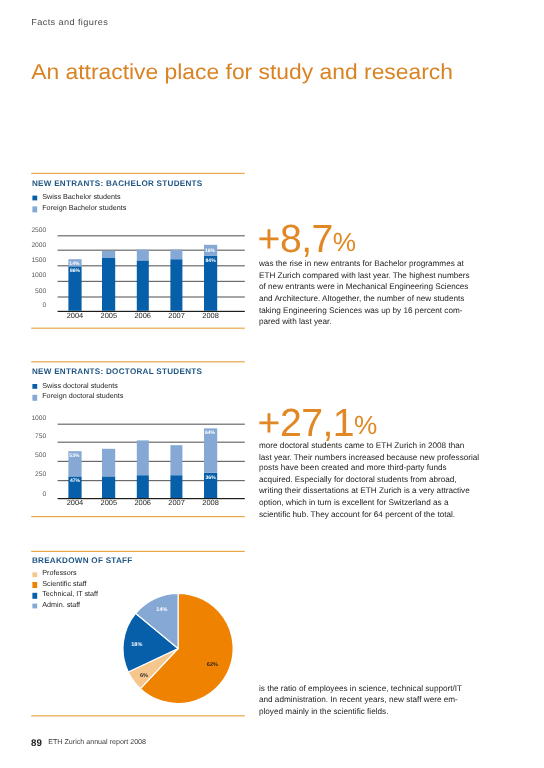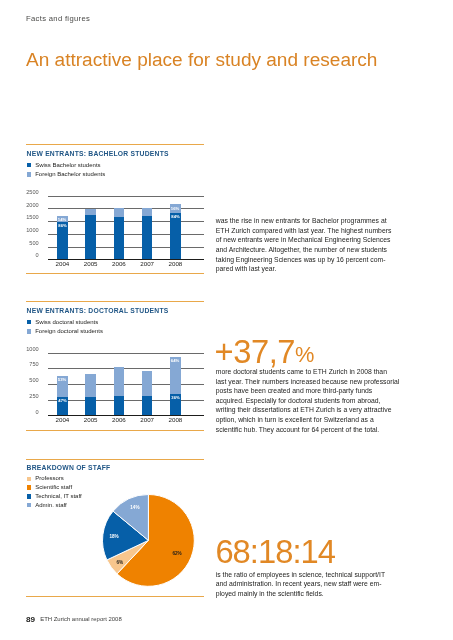--- a/index.html
+++ b/index.html
@@ -84,20 +84,23 @@
       <div class="bar" style="left: 141.95px; top: 215.798px; width: 10.5px; height: 43.5024px; background: rgb(6, 95, 168);"></div>
       <div class="bar" style="left: 141.95px; top: 208.395px; width: 10.5px; height: 7.40304px; background: rgb(133, 168, 212);"></div>
       <div class="cat-lbl" style="left: 136.2px; top: 260.6px; width: 22px;">2007</div>
       <div class="bar" style="left: 170.2px; top: 213.101px; width: 10.5px; height: 46.199px; background: rgb(6, 95, 168);"></div>
       <div class="bar" style="left: 170.2px; top: 204.451px; width: 10.5px; height: 8.6496px; background: rgb(133, 168, 212);"></div>
       <div class="cat-lbl" style="left: 164.45px; top: 260.6px; width: 22px;">2008</div>
       <div class="bar-pct" style="left: 170.8px; top: 206.651px;">16%</div>
       <div class="bar-pct" style="left: 171.3px; top: 215.001px;">84%</div>
     </div>
 
+  <div class="bignum" style="left:214.6px;top:182.6px;">
+    <span>+8,7</span><span class="pct">%</span>
+  </div>
   <div class="body-txt" id="txt1" style="left:215.8px;top:216.3px;width:182px;">
       <div>was the rise in new entrants for Bachelor programmes at</div>
       <div>ETH Zurich compared with last year. The highest numbers</div>
       <div>of new entrants were in Mechanical Engineering Sciences</div>
       <div>and Architecture. Altogether, the number of new students</div>
       <div>taking Engineering Sciences was up by 16 percent com-</div>
       <div>pared with last year.</div>
     </div>
 
   <div class="rule" style="left:25.5px;top:272.8px;width:178.8px;"></div>
@@ -142,21 +145,21 @@
       <div class="bar" style="left: 141.95px; top: 371.44px; width: 10.5px; height: 25.0572px; background: rgb(133, 168, 212);"></div>
       <div class="cat-lbl" style="left: 136.2px; top: 416.7px; width: 22px;">2007</div>
       <div class="bar" style="left: 170.2px; top: 394.425px; width: 10.5px; height: 20.9752px; background: rgb(6, 95, 168);"></div>
       <div class="bar" style="left: 170.2px; top: 356.745px; width: 10.5px; height: 37.68px; background: rgb(133, 168, 212);"></div>
       <div class="cat-lbl" style="left: 164.45px; top: 416.7px; width: 22px;">2008</div>
       <div class="bar-pct" style="left: 170.8px; top: 358.945px;">64%</div>
       <div class="bar-pct" style="left: 171.3px; top: 396.325px;">36%</div>
     </div>
 
   <div class="bignum" style="left:214.6px;top:336.4px;">
-    <span>+37,7</span><span class="pct">%</span>
+    <span>+27,1</span><span class="pct">%</span>
   </div>
   <div class="body-txt" id="txt2" style="left:215.8px;top:367.2px;width:182px;">
       <div>more doctoral students came to ETH Zurich in 2008 than</div>
       <div>last year. Their numbers increased because new professorial</div>
       <div>posts have been created and more third-party funds</div>
       <div>acquired. Especially for doctoral students from abroad,</div>
       <div>writing their dissertations at ETH Zurich is a very attractive</div>
       <div>option, which in turn is excellent for Switzerland as a</div>
       <div>scientific hub. They account for 64 percent of the total.</div>
     </div>
@@ -191,23 +194,20 @@
         <path d="M 46.4 46.4 L 14.979287837873201 79.8596599986428 A 45.9 45.9 0 0 1 4.86843829180971 65.94326948283684 Z" fill="#f7c68d" stroke="#ffffff" stroke-width="1"></path>
         <path d="M 46.4 46.4 L 4.86843829180971 65.94326948283684 A 45.9 45.9 0 0 1 11.03344215659125 17.142238870535177 Z" fill="#065fa8" stroke="#ffffff" stroke-width="1"></path>
         <path d="M 46.4 46.4 L 11.03344215659125 17.142238870535177 A 45.9 45.9 0 0 1 46.39999999999999 0.5 Z" fill="#85a8d4" stroke="#ffffff" stroke-width="1"></path>
       </svg>
       <div class="pie-pct" style="left: 169px; top: 552.3px; width: 16px; text-align: center; color: rgb(29, 29, 27);">62%</div>
       <div class="pie-pct" style="left: 111.9px; top: 560.7px; width: 16px; text-align: center; color: rgb(29, 29, 27);">6%</div>
       <div class="pie-pct" style="left: 106px; top: 535px; width: 16px; text-align: center; color: rgb(255, 255, 255);">18%</div>
       <div class="pie-pct" style="left: 126.9px; top: 506.4px; width: 16px; text-align: center; color: rgb(255, 255, 255);">14%</div>
     </div>
 
-  <div class="bignum" style="left:215.4px;top:535.7px;letter-spacing:-0.95px;">
-    <span>68:18:14</span>
-  </div>
   <div class="body-txt" id="txt3" style="left:215.8px;top:569.6px;width:182px;">
       <div>is the ratio of employees in science, technical support/IT</div>
       <div>and administration. In recent years, new staff were em-</div>
       <div>ployed mainly in the scientific fields.</div>
     </div>
 
   <div class="rule" style="left:25.5px;top:595.8px;width:178.8px;"></div>
 
   <div class="footer-no" style="left:25.9px;top:616.1px;">89</div>
   <div class="footer-tx" style="left:40.2px;top:617.3px;">ETH Zurich annual report 2008</div>

